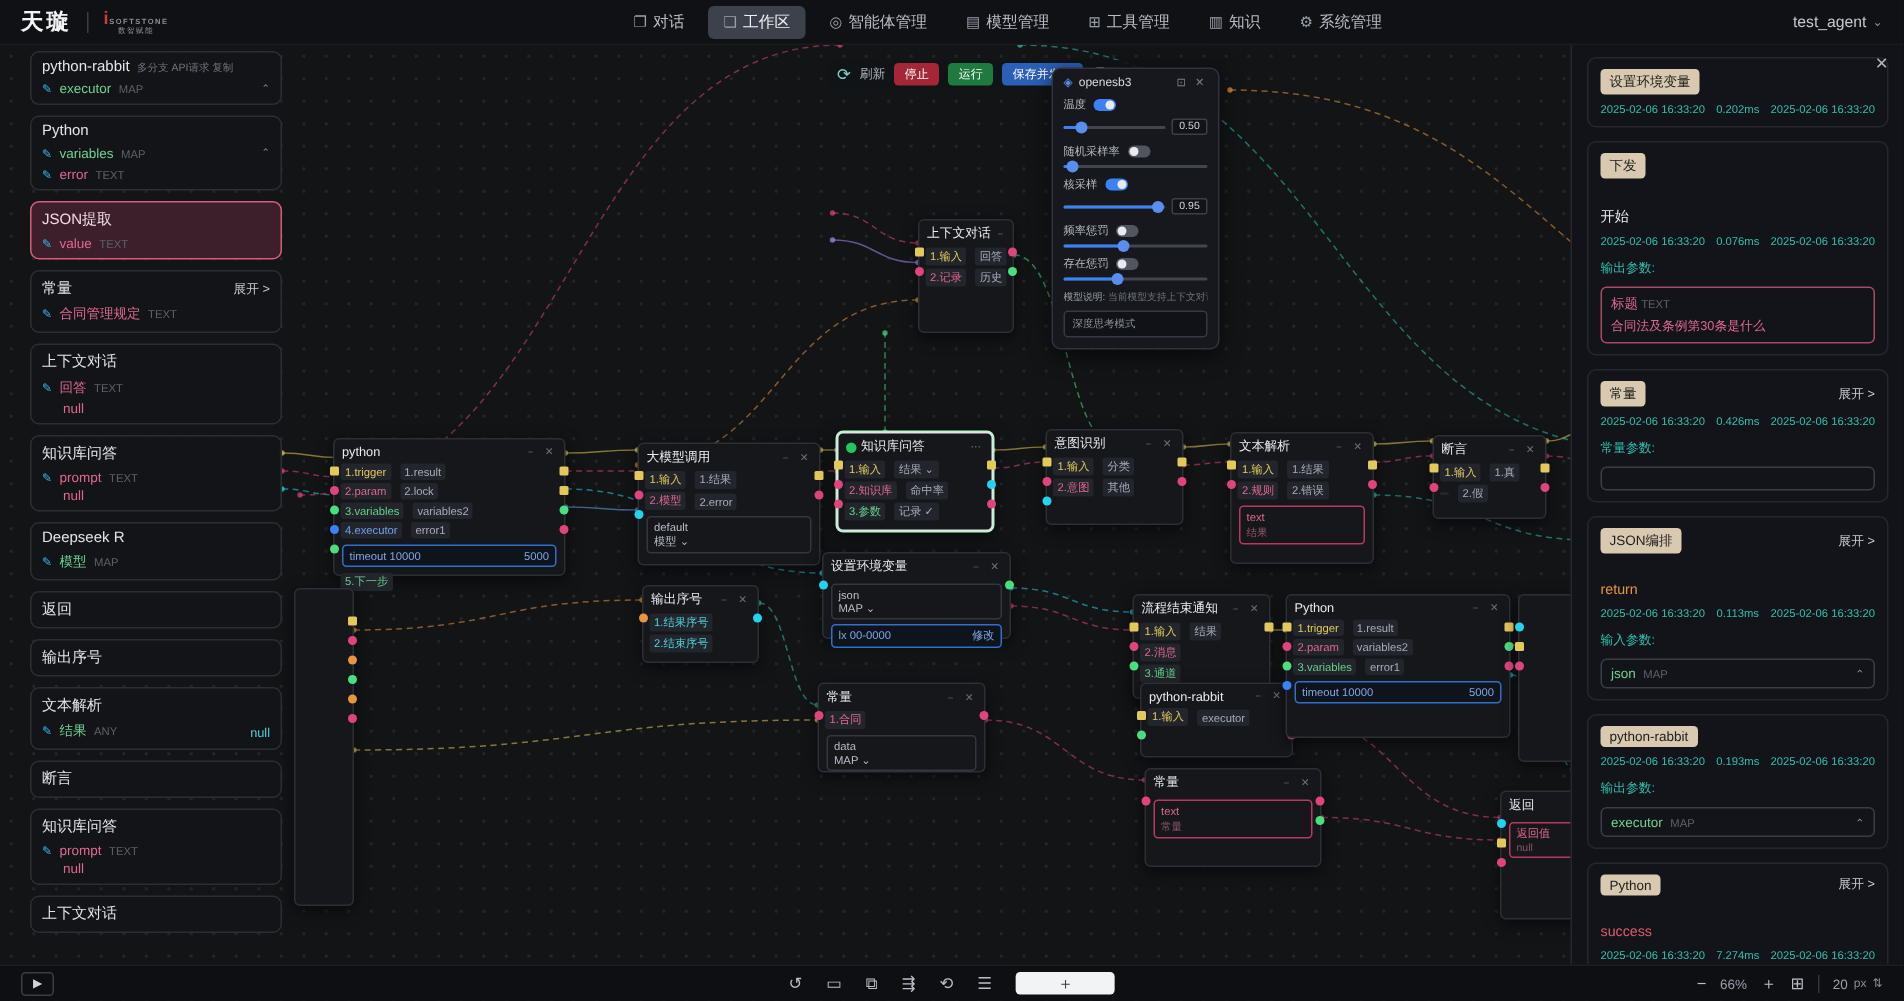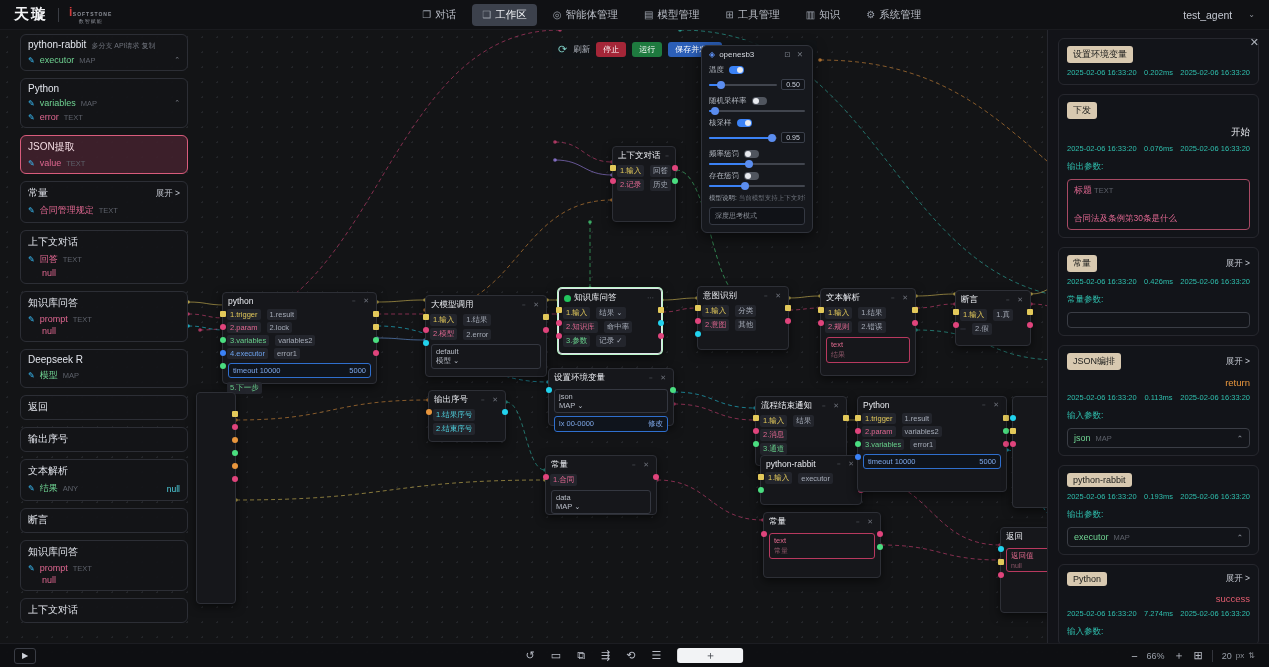--- a/index.html
+++ b/index.html
@@ -14,21 +14,21 @@
   .logo-sep { width:1px; height:14px; background:#3a3d44; margin:0 10px; }
   .brand { display:flex; flex-direction:column; line-height:1; }
   .brand b { font-size:12px; color:#ffffff; letter-spacing:.5px; }
   .brand b i { color:#d03a3a; font-style:normal; }
   .brand span { font-size:5px; color:#8b8f97; letter-spacing:1px; margin-top:1px; text-align:center; }
   .nav { display:flex; align-items:center; gap:6px; margin-left:300px; }
   .nav-item { display:flex; align-items:center; gap:4px; font-size:10.5px; color:#b9bdc6;
     padding:4px 10px; border-radius:4px; cursor:pointer; white-space:nowrap; }
   .nav-item .nv-ic { font-size:10px; color:#9aa0aa; }
   .nav-item.active { background:#3c414c; color:#f0f2f5; }
-  .topbar-right { margin-left:auto; display:flex; align-items:center; gap:16px; font-size:10.5px; color:#c3c7d0; }
+  .topbar-right { margin-left:auto; display:flex; align-items:center; gap:4px; font-size:10.5px; color:#c3c7d0; }
   .topbar-right .chev { font-size:8px; color:#8b8f97; }
 
   
   .canvas { position:absolute; top:30px; left:0; right:0; bottom:0; background:#131416;
     background-image: radial-gradient(#232529 1px, transparent 1px); background-size:15px 15px; }
   .edges { position:absolute; inset:0; width:100%; height:100%; }
 
   .node { position:absolute; background:#16171b; border:1px solid #2d2f36; border-radius:4px;
     box-shadow:0 3px 10px rgba(0,0,0,.55); font-size:8px; z-index:5; }
   .node.sel { border-color:#dfe3ea; box-shadow:0 0 0 1px #b9f5c8, 0 3px 12px rgba(0,0,0,.6); }
@@ -103,32 +103,32 @@
 
   
   .rp { position:absolute; top:30px; right:0; width:222px; bottom:24px; background:#121318;
     border-left:1px solid #26272e; z-index:50; padding:8px 10px 0; overflow:hidden; }
   .rp-close { position:absolute; top:6px; right:10px; color:#aeb3bc; font-size:11px; cursor:pointer; }
   .rp-card { border:1px solid #26272e; border-radius:6px; background:#121419; padding:7px 8px; margin-bottom:9px; }
   .rp-head { display:flex; align-items:center; }
   .badge { display:inline-block; background:#d8c9b0; color:#20211f; font-size:9px; padding:2px 6px;
     border-radius:3px; white-space:nowrap; }
   .rp-expand { margin-left:auto; font-size:8.5px; color:#c9cdd6; cursor:pointer; white-space:nowrap; }
-  .rp-status { margin-top:7px; font-size:9.5px;text-align:right; }
+  .rp-status { margin-top:19px; font-size:9.5px; }
   .rp-status.white { color:#e8eaef; } .rp-status.orange { color:#e8963d; } .rp-status.pink { color:#e05c6e; }
   .rp-times { display:flex; justify-content:space-between; margin-top:5px; font-size:7.5px; color:#2fbfae; white-space:nowrap; gap:4px; }
   .rp-plabel { margin-top:8px; font-size:8.5px; color:#2fbfae; }
   .rp-field { border:1px solid #3a3d45; border-radius:4px; padding:4px 6px; margin-top:6px;
     display:flex; align-items:baseline; gap:5px; font-size:9px; }
   .rp-field .fn.orange { color:#e8963d; } .rp-field .fn.pink { color:#e06791; }
   .rp-field .fn.green { color:#6fd392; } .rp-field .fn.dim { color:#8d929b; }
   .rp-field .ft { color:#5d616a; font-size:7.5px; }
   .rp-field .fc { margin-left:auto; color:#8d929b; font-size:7.5px; }
   .rp-field.pinkb { border-color:#a84a64; display:block; }
-  .rp-field.pinkb .fv { display:block; color:#e06791; font-size:8.5px; margin-top:16px; }
+  .rp-field.pinkb .fv { display:block; color:#e06791; font-size:8.5px; margin-top:3px; }
 
   
   .bottombar { position:absolute; left:0; right:0; bottom:0; height:24px; background:rgba(15,16,19,.96);
     z-index:70; display:flex; align-items:center; padding:0 14px; border-top:1px solid #1c1d22; }
   .bb-left { width:22px; height:16px; border:1px solid #3a3d45; border-radius:3px; display:flex;
     align-items:center; justify-content:center; color:#cfd3da; font-size:8px; cursor:pointer; }
   .bb-center { position:absolute; left:50%; transform:translateX(-50%); display:flex; align-items:center; gap:16px; }
   .bb-ic { color:#b9bdc6; font-size:11px; cursor:pointer; }
   .bb-add { width:66px; height:15px; background:#f2f3f5; border-radius:3px; color:#3a3d45;
     display:flex; align-items:center; justify-content:center; font-size:11px; cursor:pointer; }

